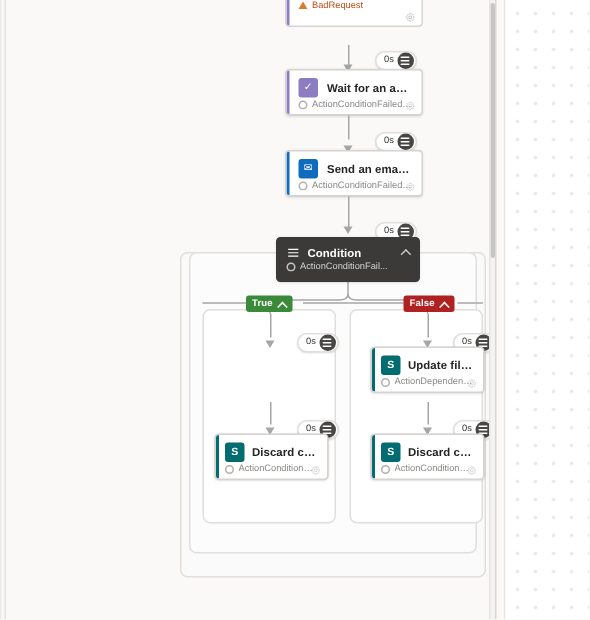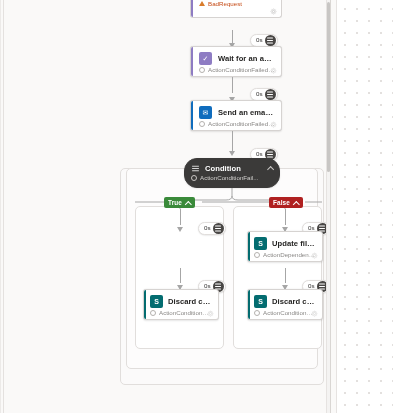--- a/index.html
+++ b/index.html
@@ -59,21 +59,21 @@
     font-size:6.2px;color:#8a8886;white-space:nowrap;overflow:hidden;
   }
   .card .sub .err-ic{
     width:6px;height:6px;border-radius:50%;border:1px solid #b3b0ad;
     flex:0 0 auto;margin-right:3px;box-sizing:border-box;
   }
   .card .sub .errtxt{overflow:hidden;text-overflow:ellipsis;white-space:nowrap;}
   .card .foot{position:absolute;right:4px;bottom:2px;opacity:.45;}
 
   
-  .card.dark{background:#3b3a39;border-color:#3b3a39;border-radius:13px;}
+  .card.dark{background:#3b3a39;border-color:#3b3a39;}
   .card.dark .title{color:#ffffff;}
   .card.dark .sub{color:#d2d0ce;}
   .card.dark .sub .err-ic{border-color:#c8c6c4;}
 
   
   .dur{
     position:absolute;height:13px;background:#ffffff;border:1px solid #e1dedc;
     border-radius:7px;display:flex;align-items:center;padding:0 1px 0 5px;
     box-shadow:0 0.5px 1.4px rgba(0,0,0,.12);box-sizing:border-box;
   }

